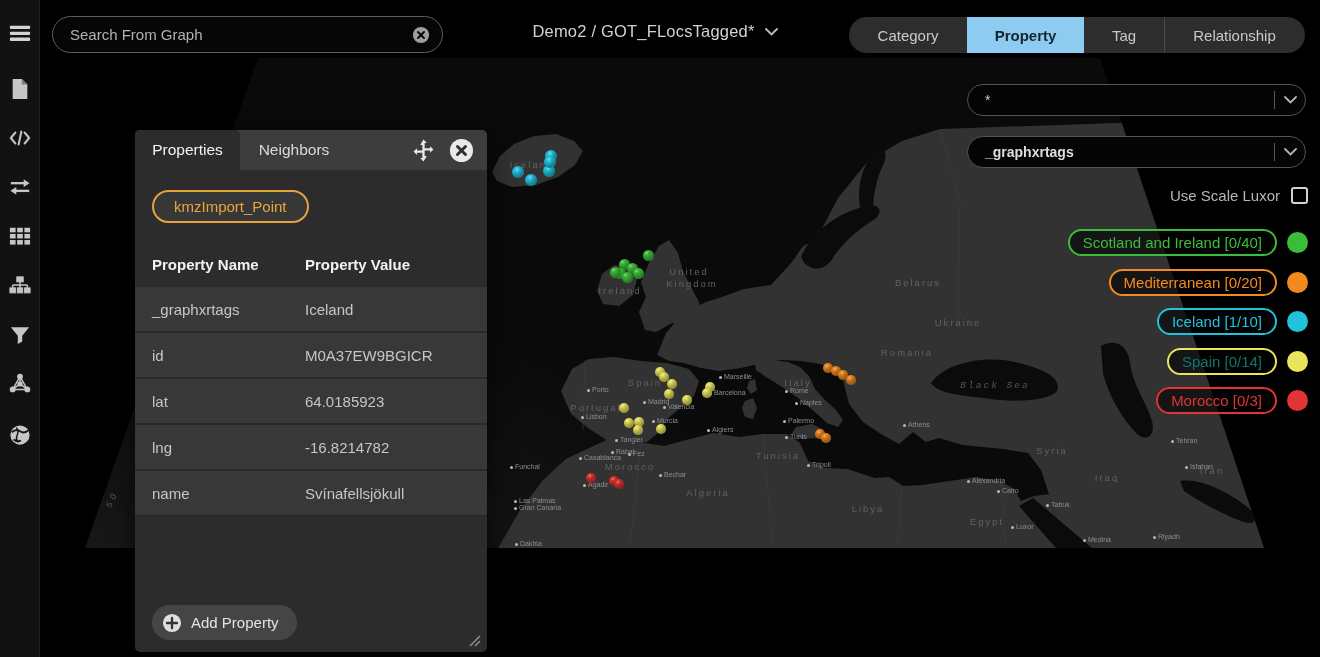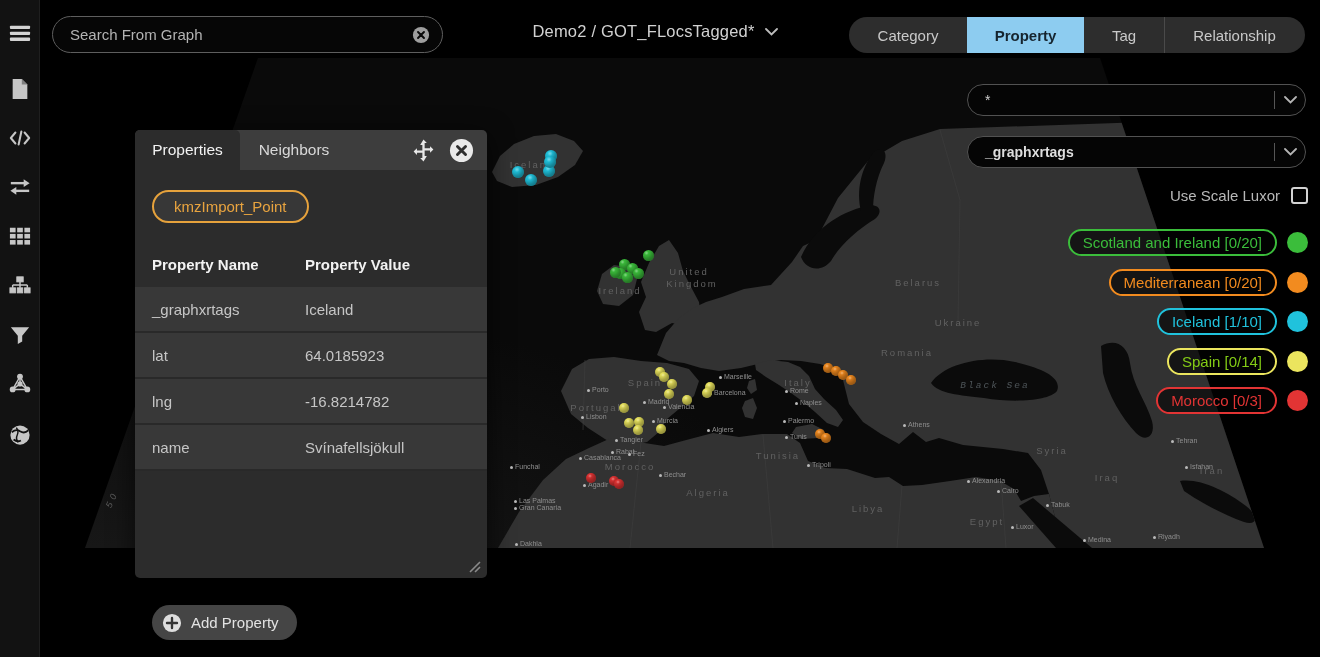--- a/index.html
+++ b/index.html
@@ -45,21 +45,21 @@
 
   
   #panel { left:135px; top:130px; width:352px; height:522px; z-index:50; border-radius:5px;
     box-shadow:0 6px 26px rgba(0,0,0,.65); }
   #panel .phead { position:absolute; left:0; top:0; width:100%; height:40px; background:#3d3d3d; border-radius:5px 5px 0 0; }
   .ptab { position:absolute; top:0; height:40px; display:flex; align-items:center; justify-content:center;
     font-size:15.5px; color:#d8d8d8; cursor:pointer; }
   .ptab.a { left:0; width:105px; background:#2c2c2c; border-radius:5px 5px 0 0; color:#f2f2f2; }
   .ptab.b { left:105px; width:108px; }
   .hico { position:absolute; top:8px; width:25px; height:25px; cursor:pointer; }
-  #panel .pbody { position:absolute; left:0; top:40px; width:100%; height:408px; background:#2c2c2c; border-radius:0 0 5px 5px; }
+  #panel .pbody { position:absolute; left:0; top:40px; width:100%; height:482px; background:#2c2c2c; border-radius:0 0 5px 5px; }
   #badge { position:absolute; left:17px; top:20px; height:33px; border:2px solid #e6a23c; border-radius:17px;
     display:inline-flex; align-items:center; padding:0 20px; color:#e9a43f; font-size:15px; background:#373737; cursor:pointer; }
   #thead { position:absolute; left:0; top:72px; width:100%; height:45px; display:flex; align-items:center; }
   #thead span { color:#f2f2f2; font-size:15px; font-weight:600; }
   #thead .c1 { margin-left:17px; width:153px; } 
   #prop-rows { position:absolute; left:0; top:117px; width:100%; }
   .prow { height:46px; background:#383838; border-bottom:2px solid #292929; display:flex; align-items:center; font-size:15px; color:#c6c6c6; }
   .prow .c1 { margin-left:17px; width:153px; }
   .prow .c2 { cursor:pointer; }
   #addbtn { position:absolute; left:17px; top:435px; height:35px; border-radius:18px; background:#454545; border:none;
@@ -430,33 +430,33 @@
     <polyline points="1,1 6.5,6.5 12,1" stroke="#b5b5b5" stroke-width="1.8" fill="none" stroke-linecap="round"></polyline>
     </svg>
 </div>
 <div id="usc" class="abs">
   <span class="lbl">Use Scale Luxor</span>
   <span class="box"></span>
 </div>
 
 <div id="legend">
     <div class="lrow" style="top: 229px;">
-      <div class="lpill" style="border-color: rgb(59, 189, 59); color: rgb(59, 189, 59);">Scotland and Ireland [0/20]</div>
+      <div class="lpill" style="border-color: rgb(59, 189, 59); color: rgb(59, 189, 59);">Scotland and Ireland [0/40]</div>
       <div class="ldot" style="background: rgb(59, 189, 59);"></div>
     </div>
     <div class="lrow" style="top: 268.5px;">
       <div class="lpill" style="border-color: rgb(242, 139, 31); color: rgb(242, 139, 31);">Mediterranean [0/20]</div>
       <div class="ldot" style="background: rgb(242, 139, 31);"></div>
     </div>
     <div class="lrow" style="top: 308px;">
       <div class="lpill" style="border-color: rgb(32, 194, 220); color: rgb(32, 194, 220);">Iceland [1/10]</div>
       <div class="ldot" style="background: rgb(32, 194, 220);"></div>
     </div>
     <div class="lrow" style="top: 347.5px;">
-      <div class="lpill" style="border-color: rgb(235, 229, 94); color: #84cc16;">Spain [0/14]</div>
+      <div class="lpill" style="border-color: rgb(235, 229, 94); color: #0f766e;">Spain [0/14]</div>
       <div class="ldot" style="background: rgb(235, 229, 94);"></div>
     </div>
     <div class="lrow" style="top: 387px;">
       <div class="lpill" style="border-color: rgb(226, 52, 52); color: rgb(226, 52, 52);">Morocco [0/3]</div>
       <div class="ldot" style="background: rgb(226, 52, 52);"></div>
     </div>
   </div>
 
 <div id="panel" class="abs">
   <div class="phead"></div>
@@ -476,20 +476,24 @@
   <div class="pbody">
     <span id="badge">kmzImport_Point</span>
     <div id="thead">
       <span class="c1">Property Name</span>
       <span class="c2">Property Value</span>
     </div>
     <div id="prop-rows">
         <div class="prow">
           <span class="c1">_graphxrtags</span>
           <span class="c2">Iceland</span>
+        </div>
+        <div class="prow">
+          <span class="c1">id</span>
+          <span class="c2">M0A37EW9BGICR</span>
         </div>
         <div class="prow">
           <span class="c1">lat</span>
           <span class="c2">64.0185923</span>
         </div>
         <div class="prow">
           <span class="c1">lng</span>
           <span class="c2">-16.8214782</span>
         </div>
         <div class="prow">

